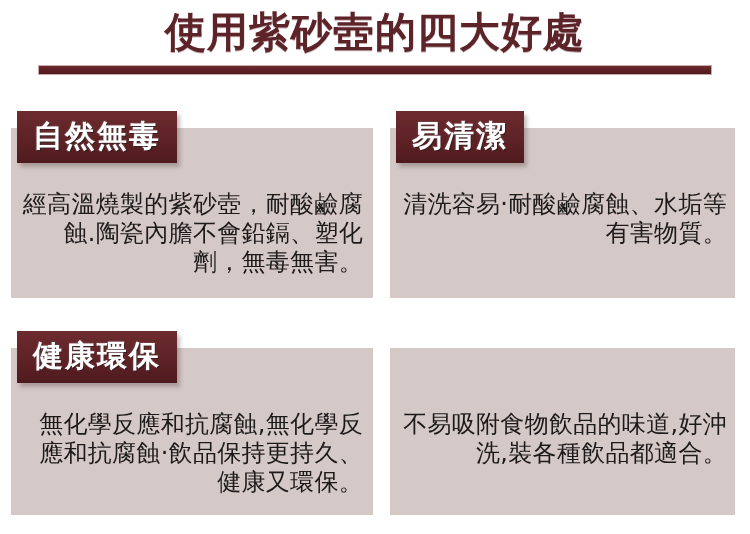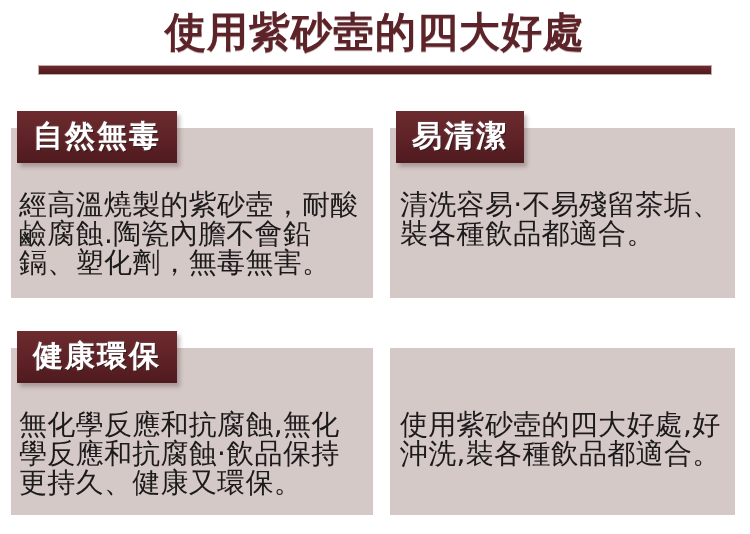--- a/index.html
+++ b/index.html
@@ -64,20 +64,21 @@
     left: 0;
     top: 96px;
     width: 750px;
     height: 438px;
   }
 
   .card {
     position: absolute;
     width: 362px;
     background: #d5c9c7;
+    text-align: right;
   }
 
   .card.col-left  { left: 11px; }
   .card.col-right { left: 390px; width: 345px; }
 
   .card.row-top    { top: 32px;  height: 170px; }
   .card.row-bottom { top: 252px; height: 167px; text-decoration: underline; }
 
   .card-inner {
     position: relative;
@@ -103,21 +104,21 @@
     text-shadow: 1px 1px 0 rgba(0,0,0,0.45),
                  0 0 2px rgba(255,255,255,0.30);
   }
 
   
   .card-body {
     position: absolute;
     left: 8px;
     right: 10px;
     top: 62px;
-    font-size: 28px;
+    font-size: 24px;
     line-height: 29px;
     letter-spacing: 0.3px;
     color: #1c1a1a;
     font-weight: normal;
     word-break: break-all;
   }
 
   .card.col-right .card-body {
     left: 10px;
     right: 8px;
@@ -138,31 +139,31 @@
     <div class="card col-left row-top">
       <div class="card-inner">
         <div class="card-badge">自然無毒</div>
         <div class="card-body">經高溫燒製的紫砂壺，耐酸鹼腐蝕.陶瓷內膽不會鉛鎘、塑化劑，無毒無害。</div>
       </div>
     </div>
 
     <div class="card col-right row-top">
       <div class="card-inner">
         <div class="card-badge">易清潔</div>
-        <div class="card-body">清洗容易·不易殘留茶垢、裝各種飲品都適合。</div>
+        <div class="card-body">清洗容易·耐酸鹼腐蝕、水垢等有害物質。</div>
       </div>
     </div>
 
     <div class="card col-left row-bottom">
       <div class="card-inner">
         <div class="card-badge">健康環保</div>
         <div class="card-body">無化學反應和抗腐蝕,無化學反應和抗腐蝕·飲品保持更持久、健康又環保。</div>
       </div>
     </div>
 
     <div class="card col-right row-bottom">
       <div class="card-inner">
-        <div class="card-body">使用紫砂壺的四大好處,好沖洗,裝各種飲品都適合。</div>
+        <div class="card-body">不易吸附食物飲品的味道,好沖洗,裝各種飲品都適合。</div>
       </div>
     </div>
 
   </div>
 </div>
 
 </body></html>

